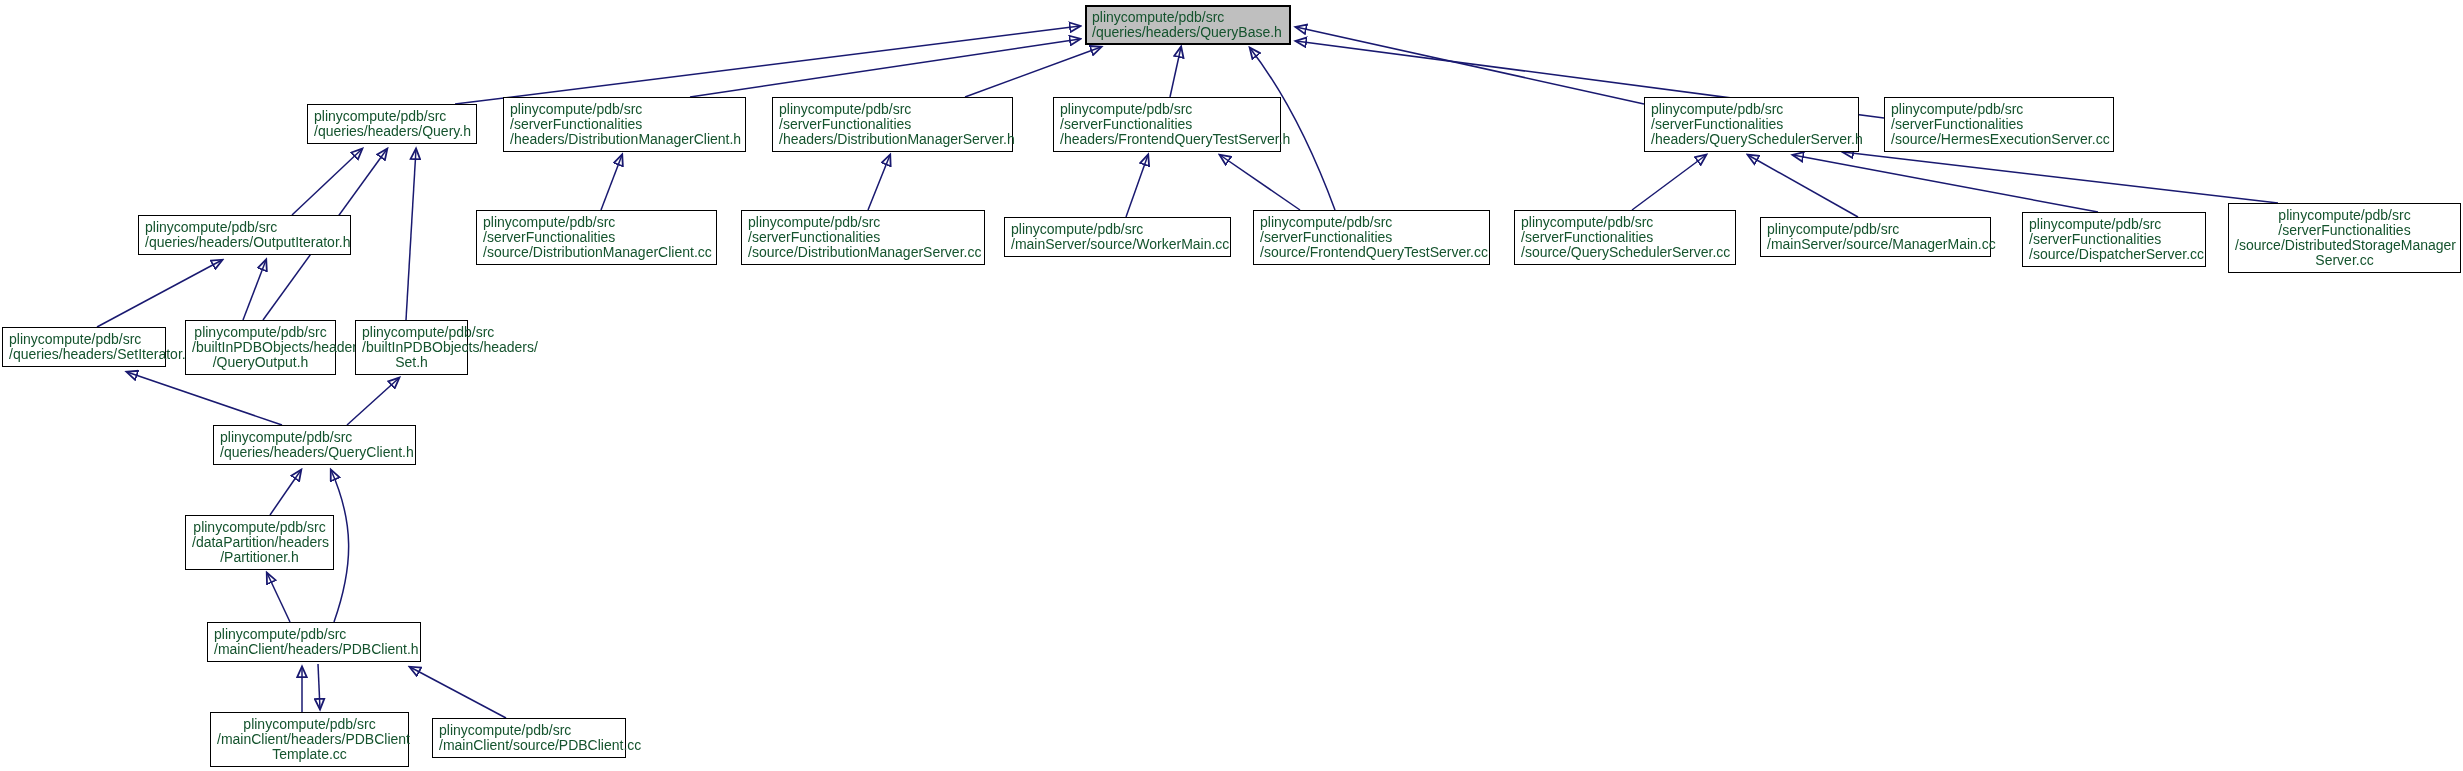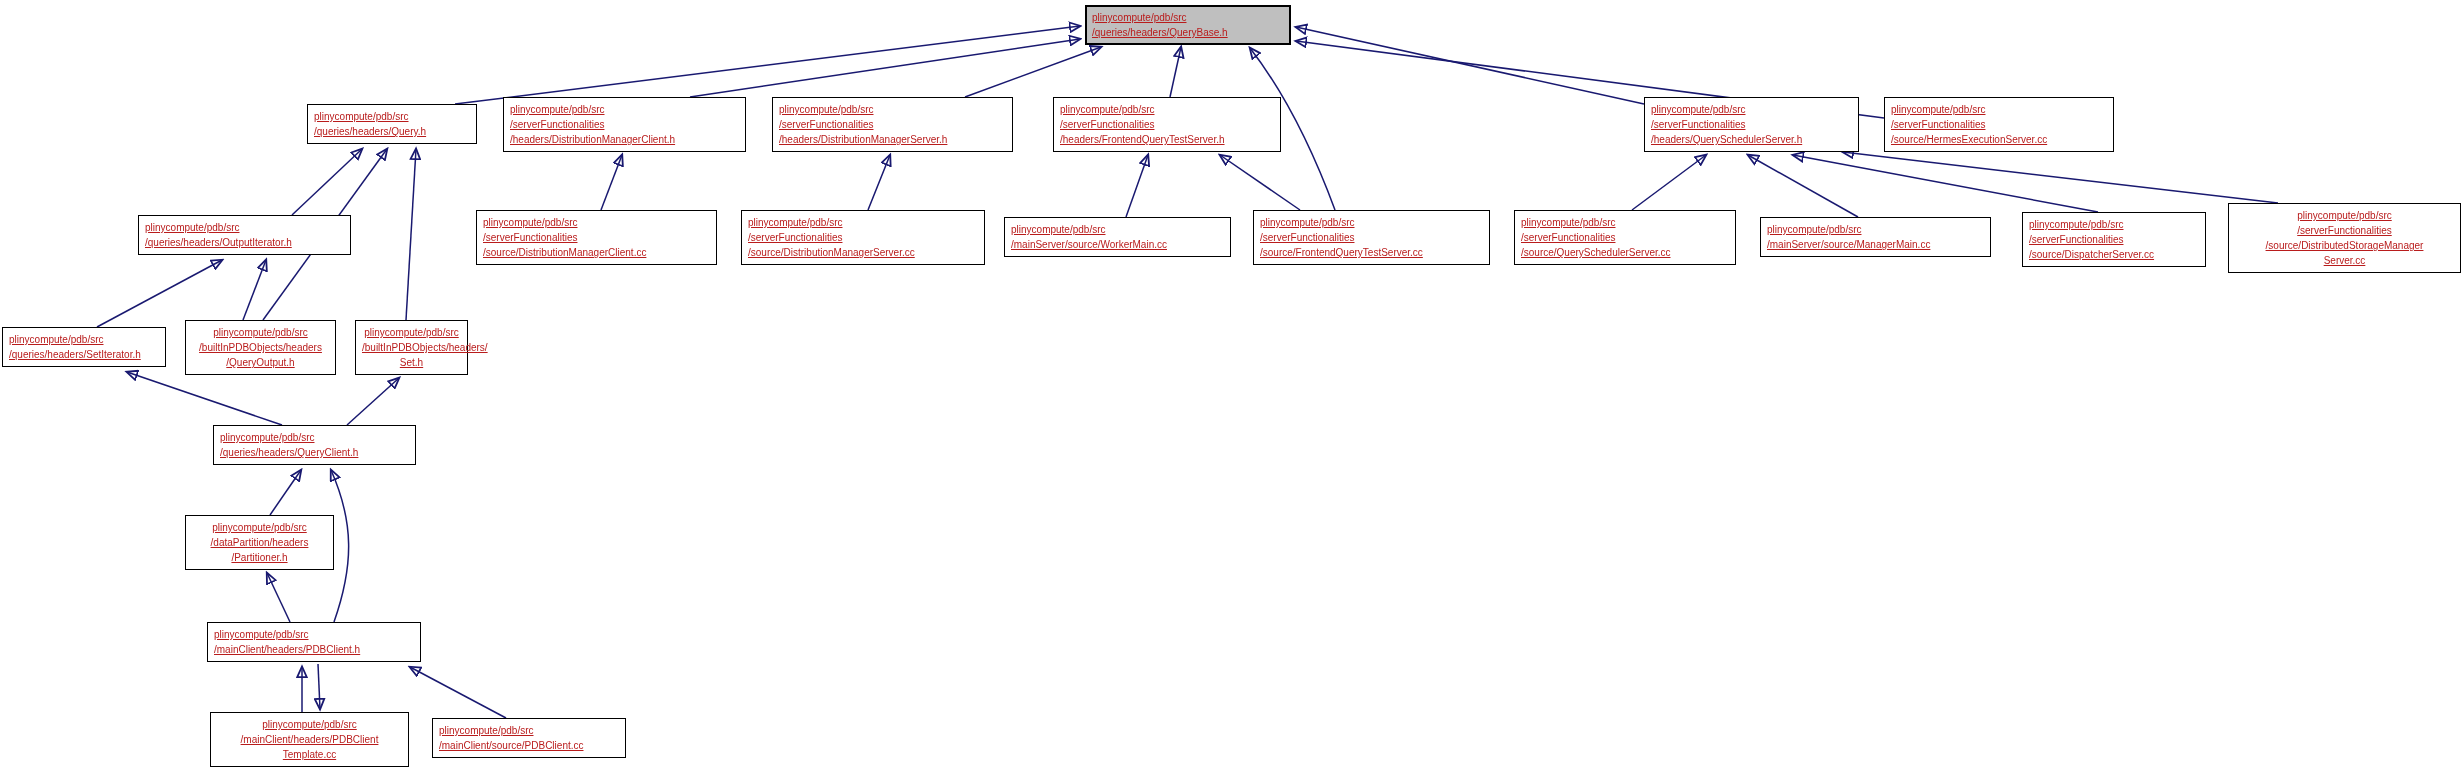--- a/index.html
+++ b/index.html
@@ -11,28 +11,27 @@
     font-family: "Liberation Sans", "DejaVu Sans", sans-serif;
     overflow: hidden;
   }
   #edges { position: absolute; left: 0; top: 0; width: 2463px; height: 771px; }
   #edges path { fill: none; stroke: #191970; stroke-width: 1.5px; }
   .node {
     position: absolute;
     box-sizing: border-box;
     border: 1px solid #000000;
     background: #ffffff;
-    color: #b91c1c;
-    font-size: 10px;
+    color: #14532d;
+    font-size: 14px;
     line-height: 15px;
     padding: 4px 6px;
     white-space: pre-line;
     text-align: left;
     cursor: pointer;
-    text-decoration: underline;
   }
   .node.center { text-align: center; }
   .node.root {
     background: #bfbfbf;
     border: 2px solid #000000;
     padding: 3px 5px;
   }
 </style>
 </head>
 <body>

